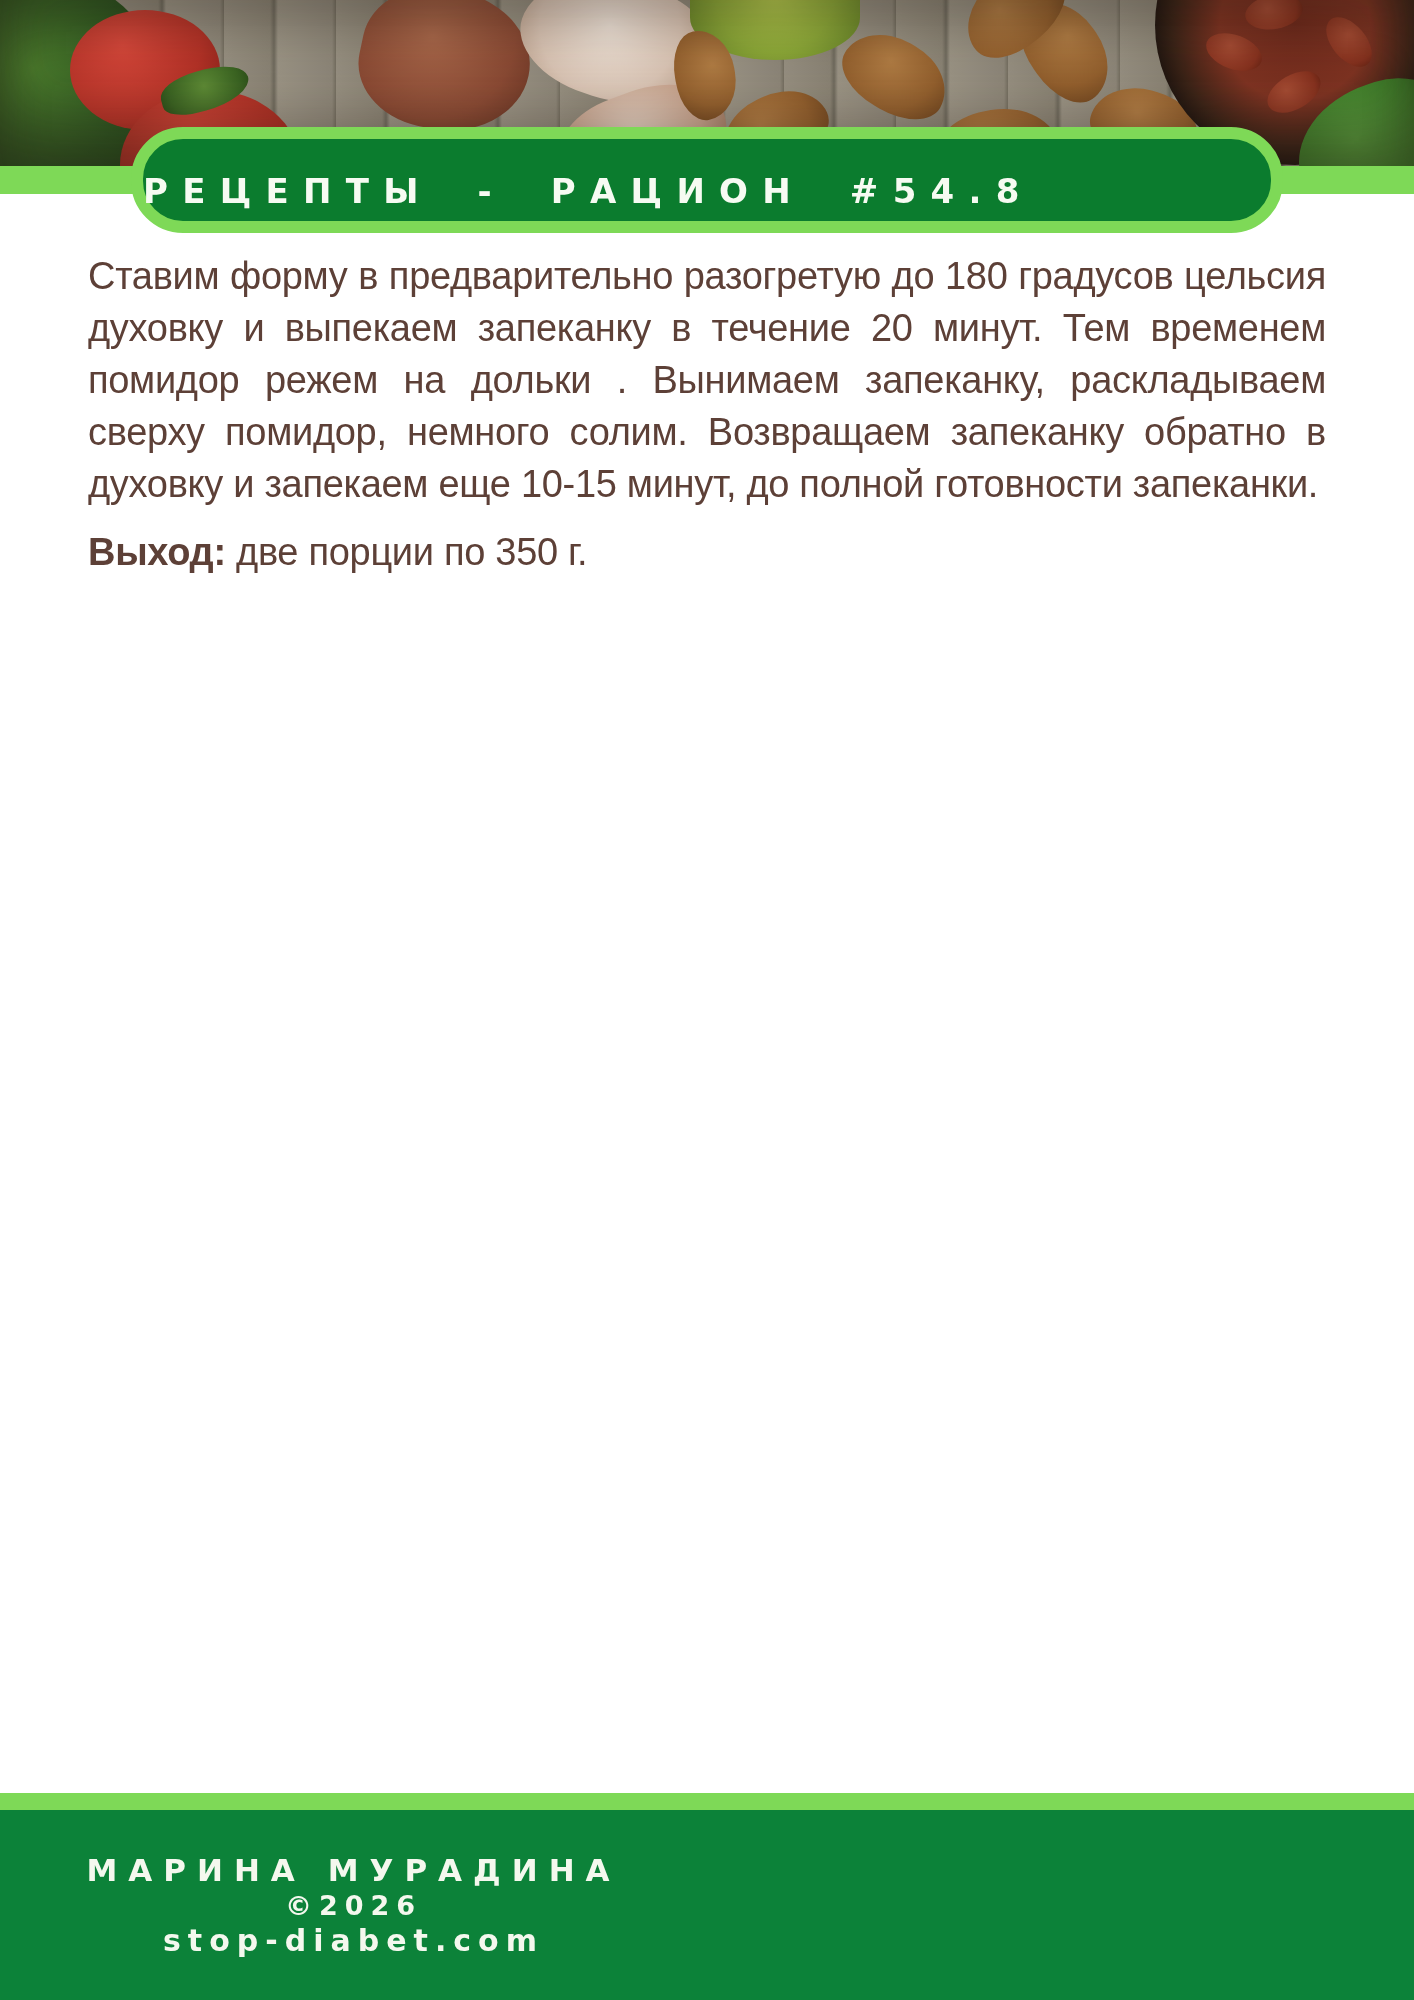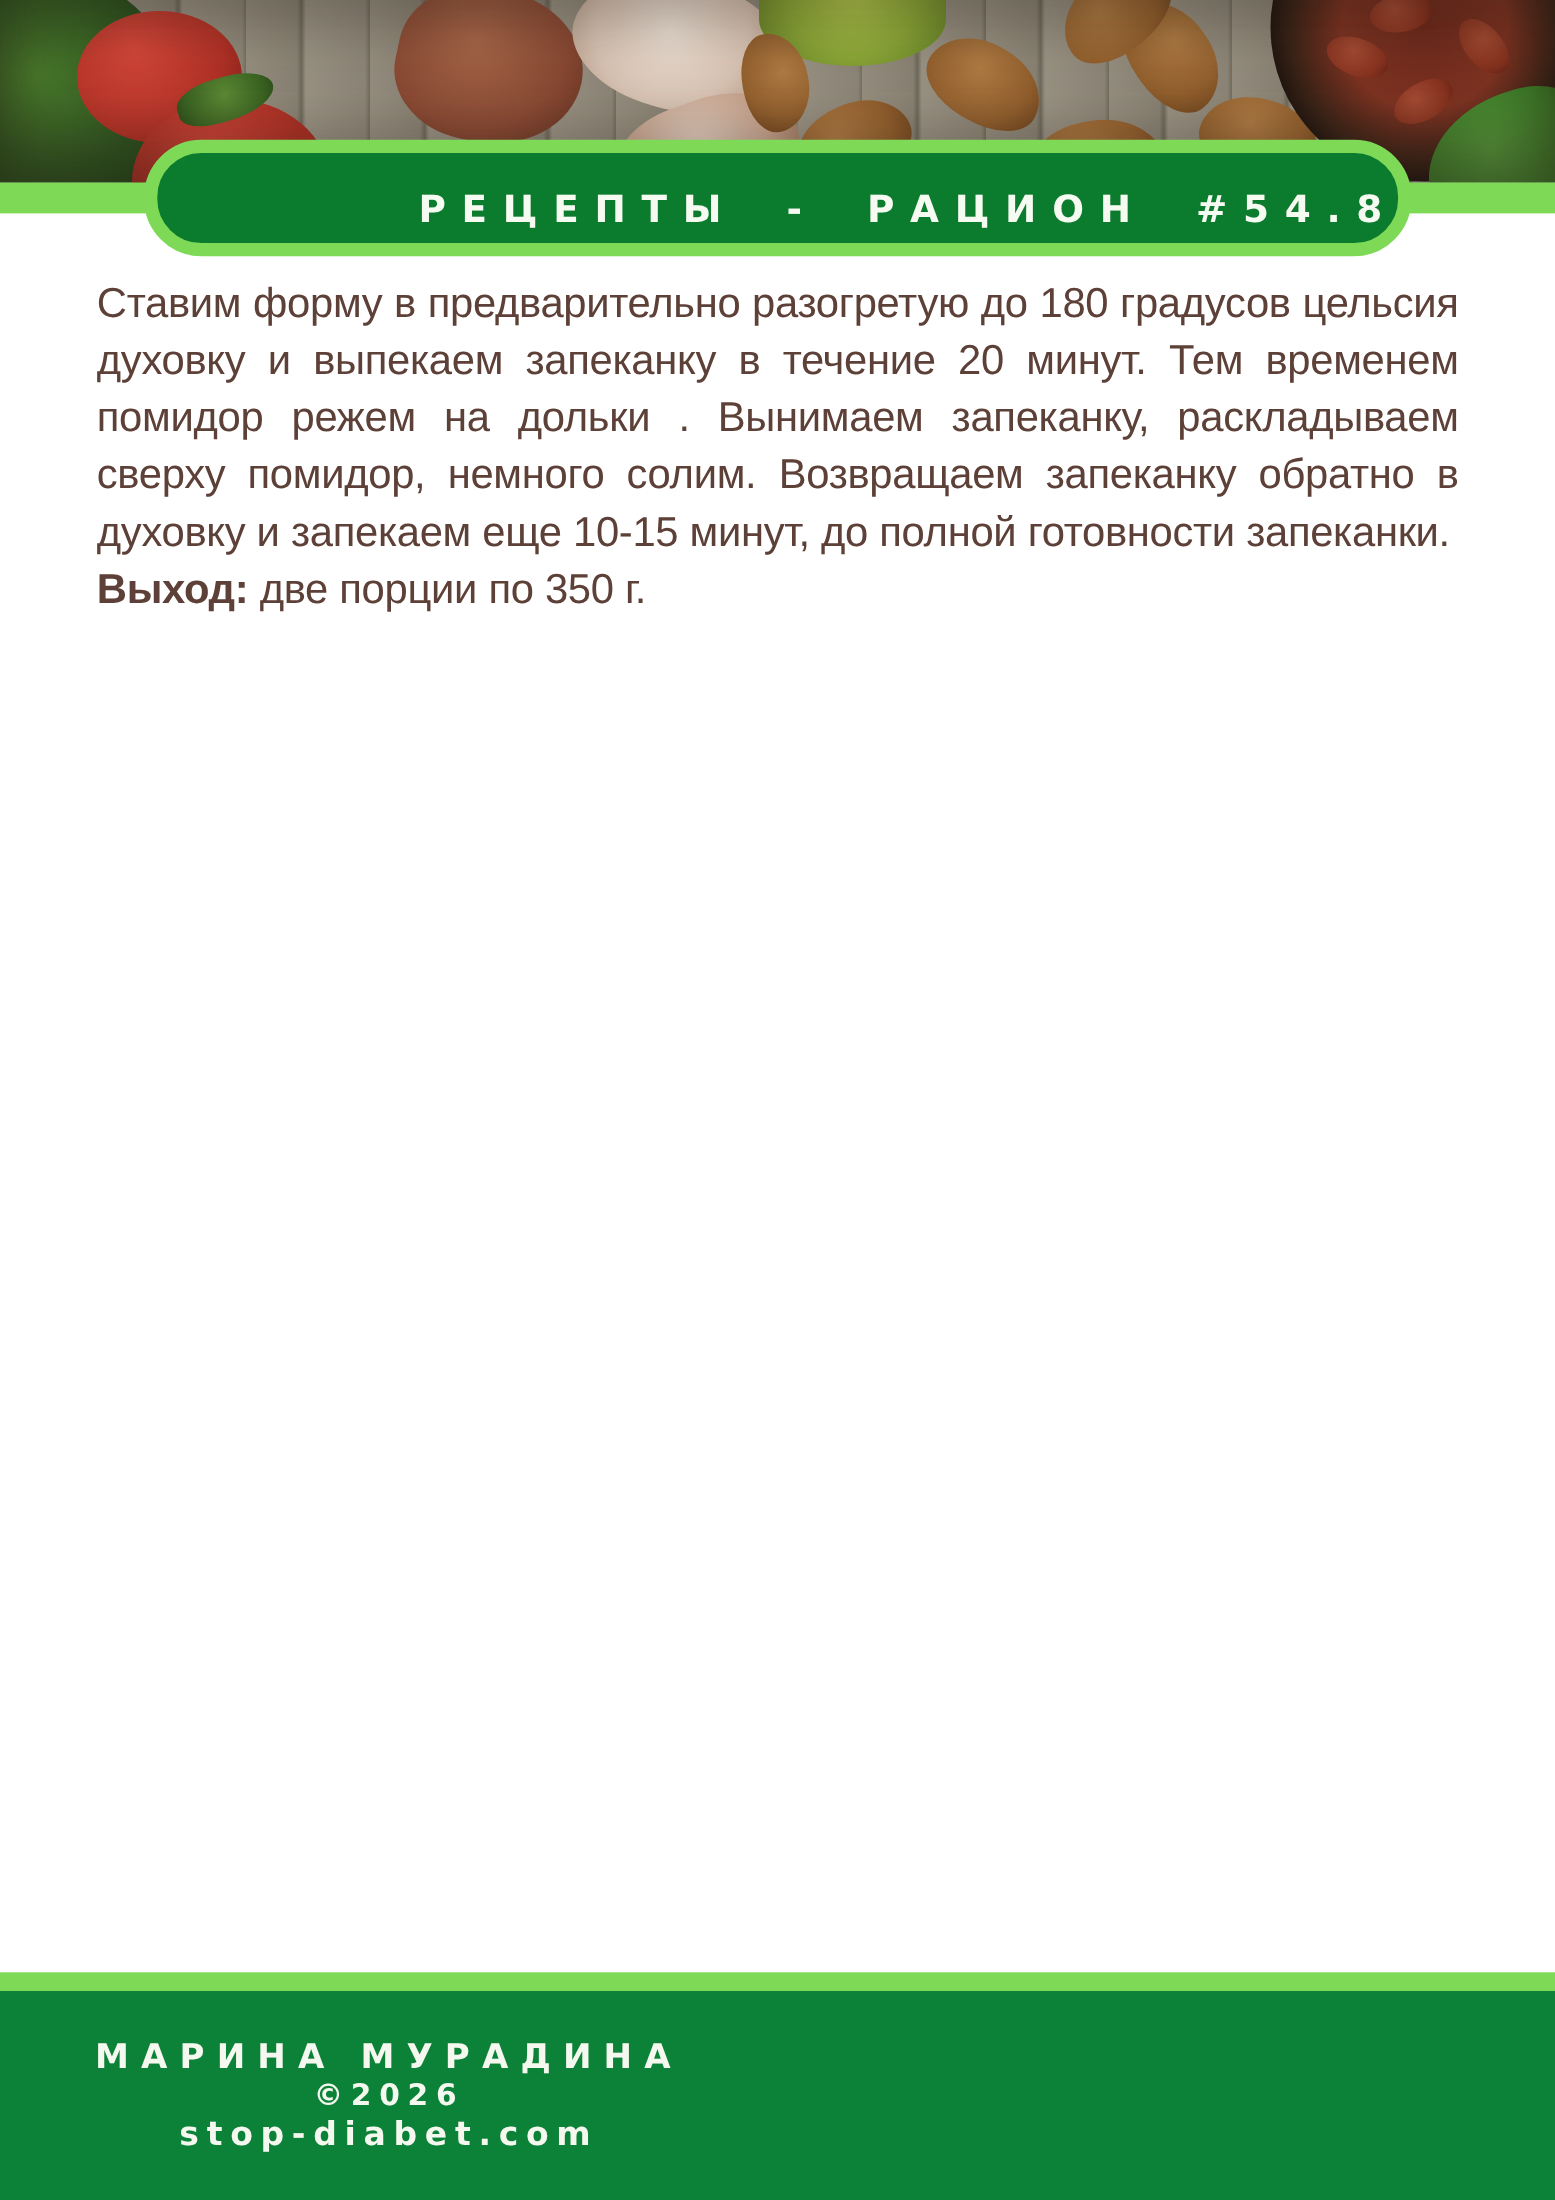--- a/index.html
+++ b/index.html
@@ -68,21 +68,21 @@
     background:radial-gradient(circle at 40% 40%, #55963a 0%, #3c7a28 60%, #235417 100%);}
 
   
   .accent-band{position:absolute;top:166px;left:0;width:1414px;height:28px;background:var(--light-green);}
   .title-badge{
     position:absolute;top:127px;left:50%;transform:translateX(-50%);
     width:1152px;height:106px;
     background:var(--badge-green);
     border:12px solid var(--light-green);
     border-radius:52px;
-    display:flex;align-items:center;justify-content:flex-end;
+    display:flex;align-items:center;justify-content:flex-start;
     padding-top:22px;
     z-index:3;
   }
   .title-badge span{
     color:#f6fbf2;
     font-family:"DejaVu Sans",sans-serif;
     font-weight:bold;
     font-size:34px;
     letter-spacing:0.42em;
     word-spacing:0.55em;
@@ -91,21 +91,21 @@
 
   
   .content{
     position:absolute;top:236px;left:0;width:1414px;
     padding:0 88px;
     color:var(--text-brown);
     font-size:38px;line-height:52px;
     letter-spacing:-0.3px;
   }
   .content p{text-align:justify;margin-top:14px;}
-  .yield-line{margin-top:0;}
+  .yield-line{margin-top:16px;}
   .yield-line .lbl{font-weight:bold;}
 
   
   .footer{position:absolute;left:0;bottom:0;width:1414px;}
   .footer-accent{height:17px;background:var(--light-green);}
   .footer-main{
     height:190px;background:var(--footer-green);
     display:flex;align-items:center;
     color:#f4f8ee;
   }

